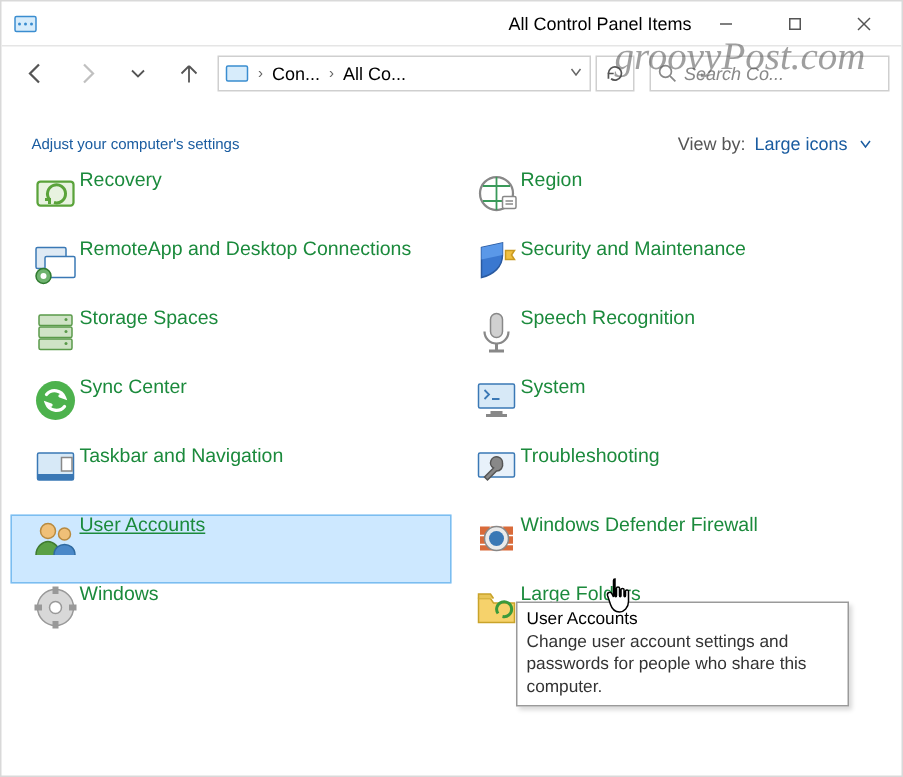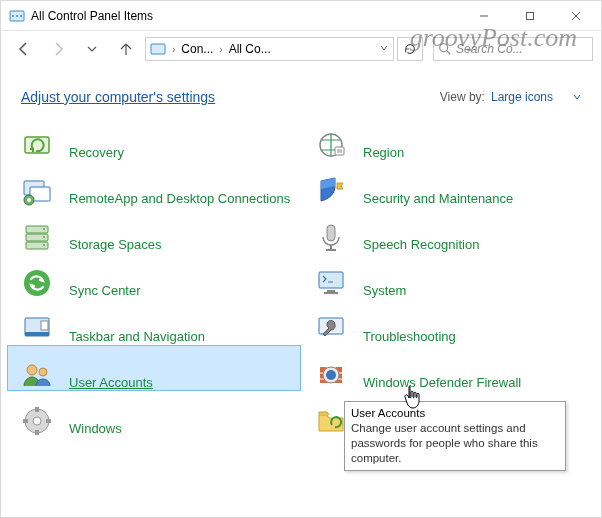--- a/index.html
+++ b/index.html
@@ -14,20 +14,21 @@
     position:relative;
     border:1px solid #d9d9d9;
   }
   
   .titlebar {
     height:30px;
     display:flex;
     align-items:center;
     padding:0 2px 0 8px;
     border-bottom:1px solid #e5e5e5;
+    text-align:right;
   }
   .title-icon { width:16px; height:16px; margin-right:6px; }
   .title-text { flex:1; font-size:12px; color:#000; }
   .winbtn {
     width:46px; height:30px;
     display:flex; align-items:center; justify-content:center;
     color:#555;
   }
   .winbtn svg { width:10px; height:10px; }
   
@@ -75,38 +76,37 @@
   .search svg { width:14px; height:14px; margin-right:4px; flex-shrink:0;}
   .search span { font-style:italic; overflow:hidden; text-overflow:ellipsis; white-space:nowrap;}
   
   .headrow {
     display:flex; align-items:center;
     padding:22px 20px 10px 20px;
   }
   .headrow h1 {
     flex:1;
     margin:0;
-    font-size:14px; font-weight:400;
+    font-size:10px; font-weight:400;
     color:#1a5ca0;
-    text-decoration:underline;
   }
   .viewby { font-size:12px; color:#555; margin-right:6px;}
-  .viewsel { font-size:12px; color:#1a5ca0; display:flex;align-items:center;gap:20px;}
+  .viewsel { font-size:12px; color:#1a5ca0; display:flex;align-items:center;gap:8px;}
   .viewsel svg{width:8px;height:8px;}
   
   .grid {
     display:grid;
     grid-template-columns: 1fr 1fr;
     padding:0 6px 0 6px;
   }
   .item {
-    display:flex; align-items:flex-end;
+    display:flex; align-items:flex-start;
     height:46px;
     padding:0 10px 0 14px;
-    gap:16px;
+    gap:0;
     cursor:pointer;
   }
   .item.selected {
     background:#cde8ff;
     outline:1px solid #7bbdf0;
     outline-offset:-1px;
   }
   .item .icon {
     width:32px; height:32px;
     flex-shrink:0;

